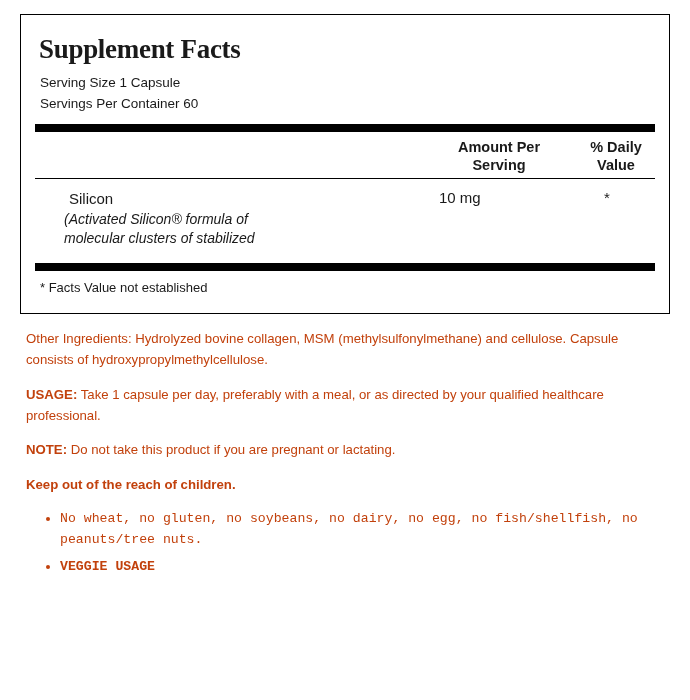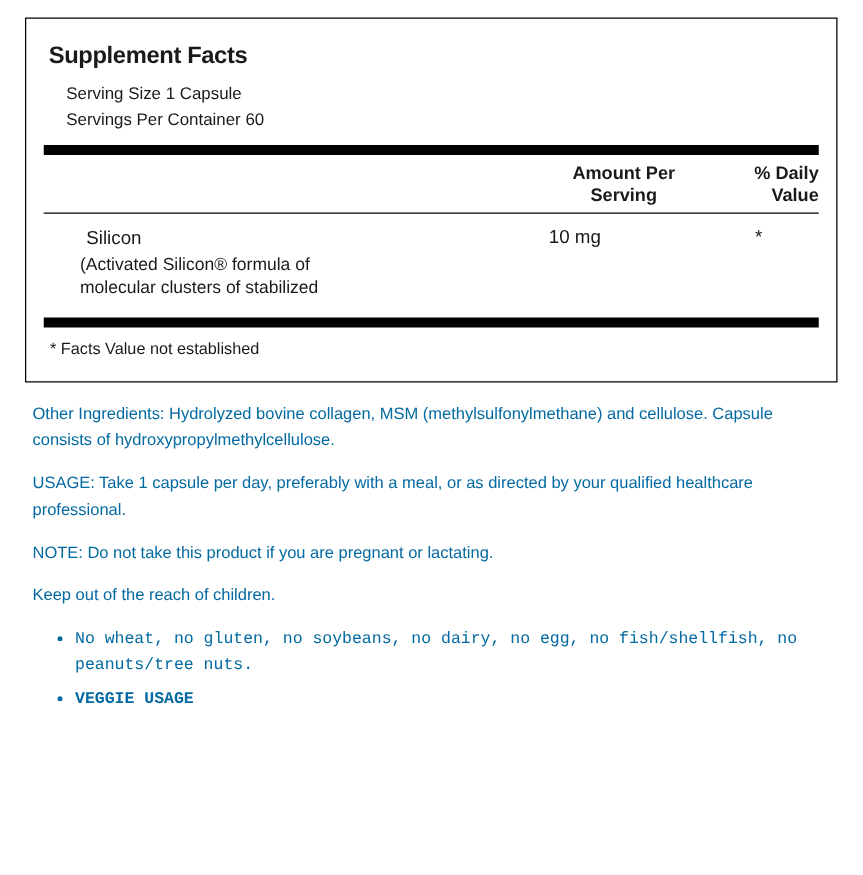--- a/index.html
+++ b/index.html
@@ -23,30 +23,31 @@
   }
 
   
   .facts-panel {
     border: 1px solid #000;
     box-sizing: border-box;
     padding: 18px 14px 10px 14px;
     margin: 0 0 0 0;
   }
   .facts-title {
-    font-size: 19px;
+    font-size: 27px;
     font-weight: bold;
     letter-spacing: -0.3px;
     line-height: 1.05;
     margin: 2px 0 10px 4px;
+    font-family: Liberation Serif, serif;
   }
   .serving-line {
     font-size: 13.5px;
     line-height: 1.55;
-    margin-left: 18px;
+    margin-left: 5px;
   }
   .rule-thick {
     height: 8px;
     background: #000;
     margin: 9px 0 0 0;
   }
   .rule-thin {
     height: 1px;
     background: #000;
     margin: 0;
@@ -62,21 +63,21 @@
     font-weight: bold;
     text-align: center;
     line-height: 1.25;
   }
   .head-amount {
     width: 120px;
     margin-right: 18px;
   }
   .head-dv {
     width: 78px;
-    text-align: right;
+    text-align: center;
   }
 
   .nutrient-block {
     display: flex;
     align-items: flex-start;
     padding: 10px 0 6px 0;
   }
   .nutrient-name-col {
     flex: 1 1 auto;
     padding-left: 5px;
@@ -84,20 +85,21 @@
   .nutrient-name {
     font-size: 15px;
     line-height: 1.3;
     margin-left: 29px;
   }
   .nutrient-sub {
     font-size: 14px;
     line-height: 1.35;
     padding-left: 24px;
     margin-top: 1px;
+    font-style: italic;
   }
   .nutrient-amount {
     width: 120px;
     margin-right: 18px;
     text-align: left;
     font-size: 15px;
   }
   .nutrient-dv {
     width: 78px;
     text-align: center;
@@ -110,27 +112,27 @@
     font-size: 13px;
     line-height: 1.4;
     padding: 8px 0 6px 5px;
   }
 
   
   .body-copy {
     padding: 14px 6px 0 6px;
     font-size: 13.2px;
     line-height: 1.62;
-    color: #0369a1;
+    color: #c2410c;
   }
   .body-copy p {
     margin: 0 0 13px 0;
   }
   .body-copy .strong {
-    font-weight: normal;
+    font-weight: bold;
   }
   .bullets {
     margin: 0;
     padding-left: 34px;
     list-style: disc;
   }
   .bullets li {
     margin-bottom: 6px;
     font-size: 13.2px;
     line-height: 1.6;

